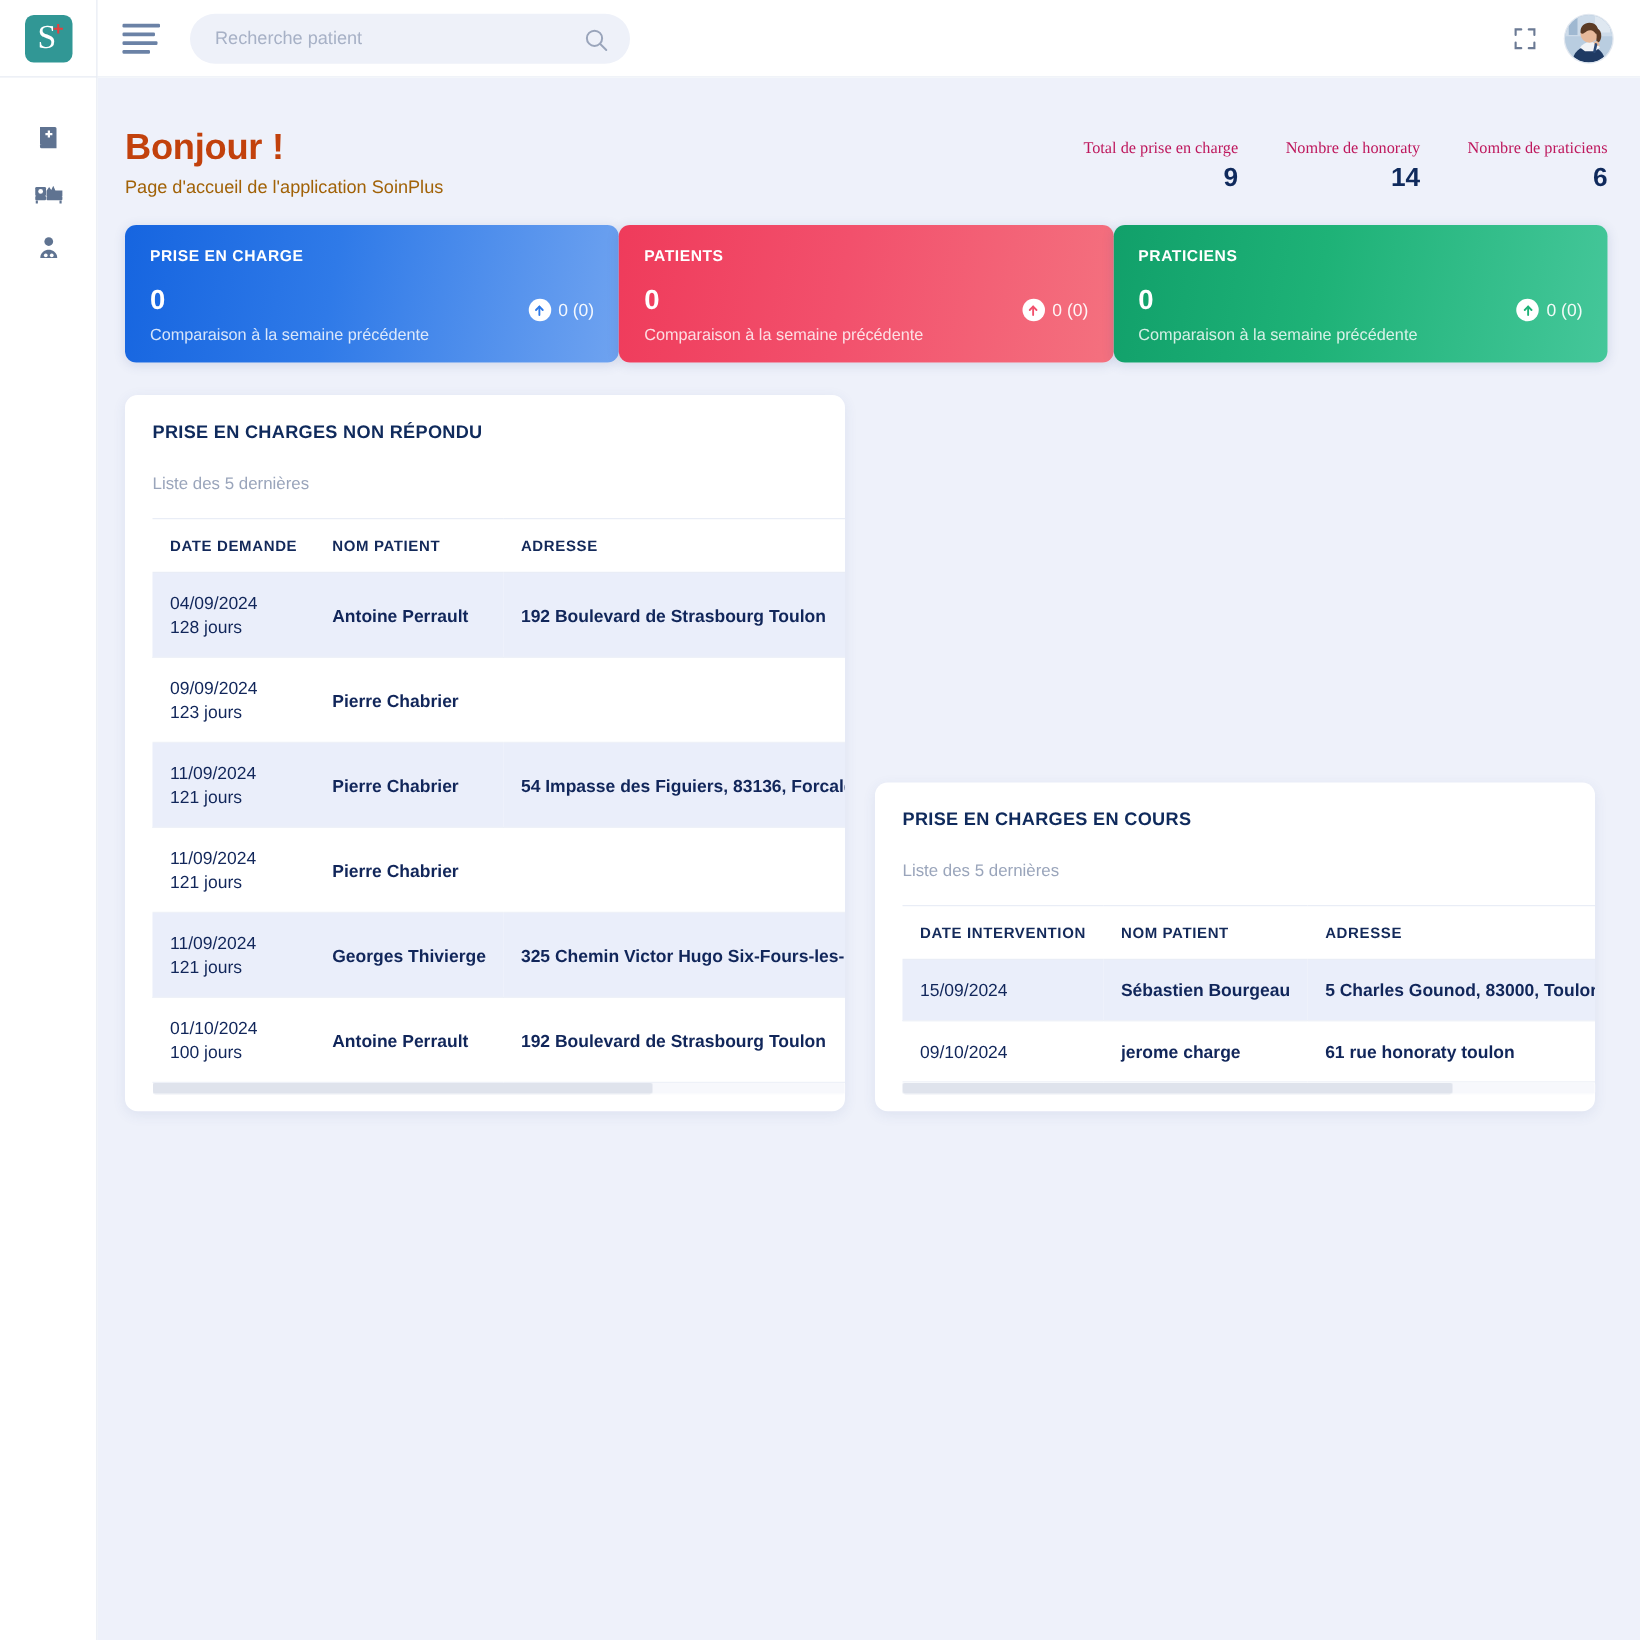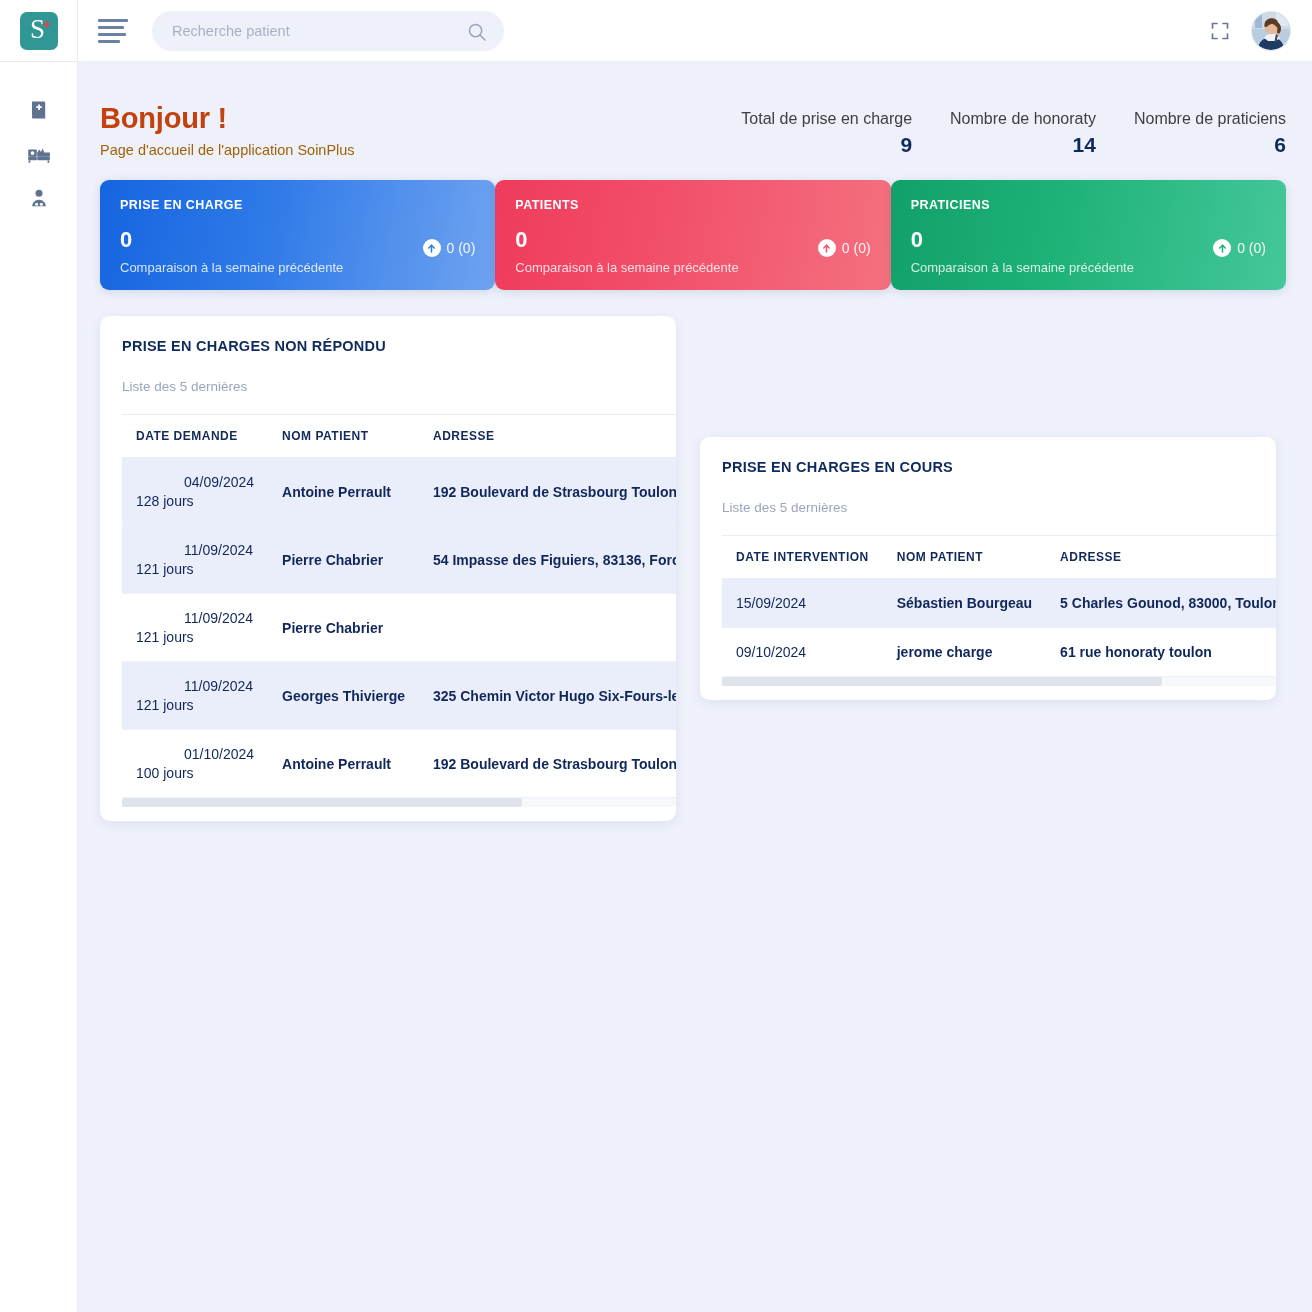--- a/index.html
+++ b/index.html
@@ -120,21 +120,21 @@
     font-size: 29px; font-weight: 700; color: #c2410c;
     letter-spacing: -0.2px; line-height: 1.15;
   }
   #greeting-sub {
     margin-top: 7px; font-size: 14.5px; color: #a16207;
   }
   #head-stats {
     margin-left: auto; display: flex; gap: 38px; padding-top: 8px;
   }
   .head-stat { text-align: right; }
-  .head-stat .hs-label { font-size: 16px; color: #404040; }
+  .head-stat .hs-label { font-size: 13px; color: #be185d; font-family: Liberation Serif, serif; }
   .head-stat .hs-value {
     margin-top: 5px; font-size: 21px; font-weight: 700; color: #0f2a5c;
   }
 
   
   #kpi-row {
     display: flex; gap: 0;
     padding: 22px 26px 0 22px;
   }
   .kpi-card {
@@ -165,21 +165,21 @@
   .delta-circle {
     width: 18px; height: 18px; border-radius: 50%;
     background: #ffffff;
     display: flex; align-items: center; justify-content: center;
   }
 
   
   #panel-row {
     display: flex; gap: 24px;
     padding: 26px 36px 0 22px;
-    align-items: center;
+    align-items: flex-end;
   }
   .panel {
     background: #ffffff;
     border-radius: 10px;
     box-shadow: 0 3px 11px rgba(60,80,140,0.09);
     overflow: hidden;
     flex: 1 1 0;
   }
   .panel-head { padding: 22px 22px 0 22px; }
   .panel-title {
@@ -210,21 +210,21 @@
   }
   table.data-table tbody td {
     padding: 16px 14px;
     color: #11265a;
     border-bottom: 1px solid #eef1f8;
     white-space: nowrap;
     vertical-align: middle;
   }
   table.data-table tbody tr.striped td { background: #eaeefa; }
   table.data-table tbody td.bold-cell { font-weight: 700; }
-  .td-date-main { display: block; margin-left: 48px; }
+  .td-date-main { display: block; }
   .td-date-sub { display: block; margin-top: 3px; }
 
   
   #table-nonrepondu th:nth-child(1), #table-nonrepondu td:nth-child(1) { width: 120px; }
   #table-nonrepondu th:nth-child(2), #table-nonrepondu td:nth-child(2) { width: 140px; }
   #table-nonrepondu th:nth-child(3), #table-nonrepondu td:nth-child(3) { width: 420px; }
   
   #table-encours th:nth-child(1), #table-encours td:nth-child(1) { width: 160px; }
   #table-encours th:nth-child(2), #table-encours td:nth-child(2) { width: 130px; }
   #table-encours th:nth-child(3), #table-encours td:nth-child(3) { width: 330px; }
@@ -429,20 +429,28 @@
             </thead>
             <tbody>
               <tr class="striped">
                 <td>
                   <span class="td-date-main">04/09/2024</span>
                   <span class="td-date-sub">128 jours</span>
                 </td>
                 <td class="bold-cell">Antoine Perrault</td>
                 <td class="bold-cell">192 Boulevard de Strasbourg Toulon</td>
               </tr>
+              <tr>
+                <td>
+                  <span class="td-date-main">09/09/2024</span>
+                  <span class="td-date-sub">123 jours</span>
+                </td>
+                <td class="bold-cell">Pierre Chabrier</td>
+                <td class="bold-cell"></td>
+              </tr>
               <tr class="striped">
                 <td>
                   <span class="td-date-main">11/09/2024</span>
                   <span class="td-date-sub">121 jours</span>
                 </td>
                 <td class="bold-cell">Pierre Chabrier</td>
                 <td class="bold-cell">54 Impasse des Figuiers, 83136, Forcalqueiret</td>
               </tr>
               <tr>
                 <td>

